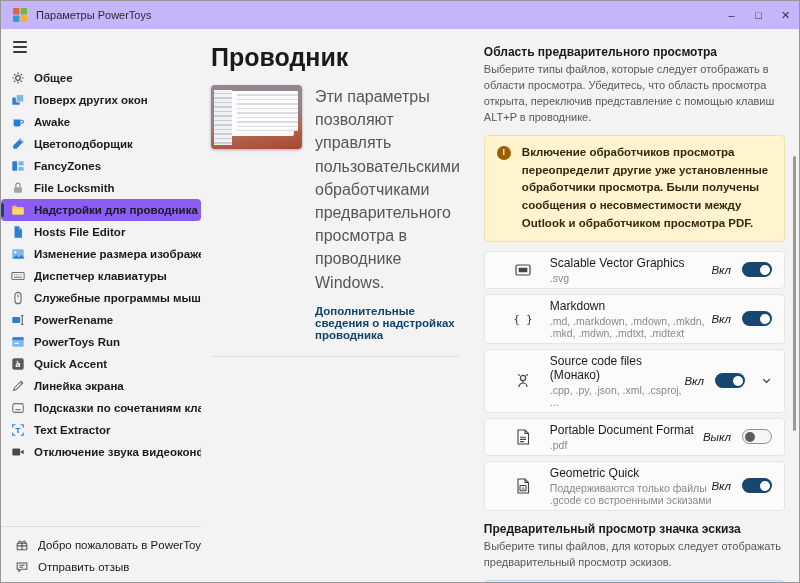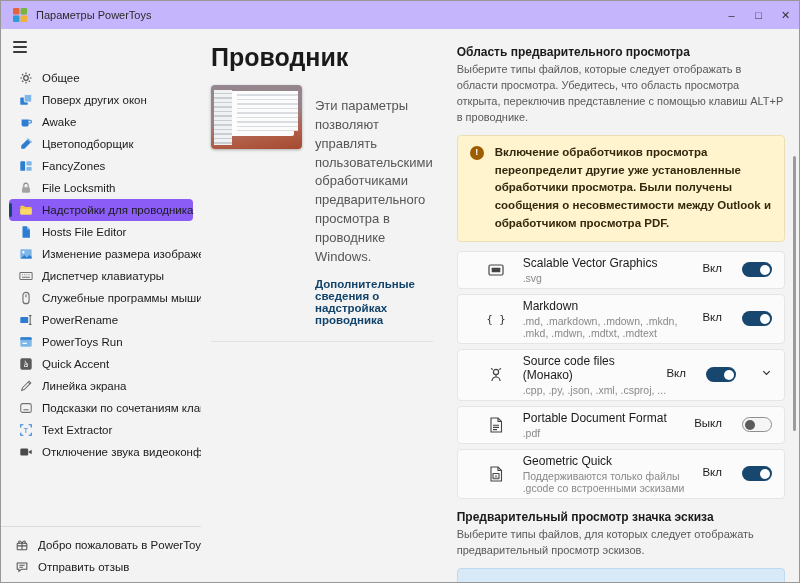--- a/index.html
+++ b/index.html
@@ -13,21 +13,21 @@
   .app-icon{width:14px;height:14px;margin-right:9px;flex:0 0 14px;}
   .titlebar-title{font-size:11px;color:#2b2b2b;}
   .win-controls{margin-left:auto;display:flex;height:100%;}
   .win-btn{width:27px;height:100%;display:flex;align-items:center;justify-content:center;font-size:11px;color:#333;cursor:default;}
 
   
   .body{display:flex;height:555px;}
   .sidebar{flex:0 0 200px;width:200px;display:flex;flex-direction:column;overflow:hidden;}
   .hamburger{width:30px;height:24px;margin:6px 0 8px 12px;display:flex;flex-direction:column;justify-content:center;gap:3px;}
   .hamburger i{display:block;width:14px;height:2px;background:#3a3a3a;border-radius:1px;}
-  .nav{flex:1 1 auto;overflow:hidden;padding:0 8px;}
+  .nav{flex:1 1 auto;overflow:hidden;padding:0 0;font-weight:bold;}
   .nav-item{position:relative;height:22px;display:flex;align-items:center;gap:9px;padding-left:9px;border-radius:4px;cursor:default;}
   .nav-item.selected{background:#8b5cf6;}
   .sel-bar{display:none;position:absolute;left:0;top:4px;width:3px;height:14px;border-radius:2px;background:var(--accent);}
   .nav-item.selected .sel-bar{display:block;}
   .nav-icon{width:15px;height:15px;display:flex;align-items:center;justify-content:center;flex:0 0 15px;}
   .nav-icon svg{width:14px;height:14px;}
   .nav-label{font-size:11.5px;color:#1b1b1b;white-space:nowrap;}
   .sidebar-footer{border-top:1px solid #dcdcdc;padding:7px 4px 6px;}
 
   .main{flex:1 1 auto;min-width:0;display:flex;flex-direction:row;position:relative;background:#f3f3f3;}
@@ -36,21 +36,21 @@
   .hero-row{display:flex;gap:13px;}
   .hero{width:91px;height:64px;flex:0 0 91px;border-radius:4px;position:relative;overflow:hidden;
         background:linear-gradient(170deg,#94878f 0%,#97828a 48%,#b26049 74%,#a5492f 100%);
         box-shadow:0 1px 3px rgba(0,0,0,.3);}
   .hero-win{position:absolute;left:8px;top:6px;right:8px;bottom:13px;background:#fcfcfc;border-radius:2px;}
   .hero-lines{position:absolute;left:26px;top:6px;right:4px;height:40px;
         background:repeating-linear-gradient(#fcfcfc 0 3px,#d9dde2 3px 4.5px);}
   .hero-side{position:absolute;left:3px;top:5px;width:18px;bottom:4px;
         background:repeating-linear-gradient(#f0f1f3 0 3px,#c9cdd4 3px 4.5px);}
   .hero-text{flex:1;}
-  .hero-desc{font-size:13px;color:#565656;line-height:1.45;max-width:482px;margin-top:12px;}
+  .hero-desc{font-size:16px;color:#565656;line-height:1.45;max-width:482px;}
   .learn-link{display:inline-block;margin-top:11px;font-size:11.5px;font-weight:bold;color:#12436b;text-decoration:none;cursor:pointer;}
   .header-divider{height:1px;background:#e1e1e1;margin-top:13px;}
 
   .scroll{flex:1 1 auto;overflow:hidden;padding:11px 14px 0 10px;}
   .section-title{font-size:12px;font-weight:bold;color:#1a1a1a;margin:5px 0 3px;}
   .section-desc{font-size:11px;color:#595959;line-height:1.45;margin-bottom:9px;}
 
   .infobar{display:flex;align-items:flex-start;gap:11px;border-radius:4px;padding:8px 12px;margin-bottom:9px;
            font-size:11.5px;font-weight:bold;line-height:1.55;}
   .infobar.warn{background:#fff4ce;border:1px solid #ece0b3;color:#33290e;}
@@ -59,21 +59,21 @@
          color:#fff;font-size:9px;font-weight:bold;margin-top:2px;}
   .badge.warn-badge{background:#9d5d00;}
 
   .cards{margin-bottom:11px;}
   .card{min-height:36px;background:#fbfbfb;border:1px solid #e5e5e5;border-radius:4px;display:flex;align-items:center;
         padding:4px 12px 4px 28px;margin-bottom:5px;}
   .card-icon{width:20px;height:20px;margin-right:17px;flex:0 0 20px;display:flex;align-items:center;justify-content:center;}
   .card-icon svg{width:18px;height:18px;}
   .card-title{font-size:12px;color:#1a1a1a;}
   .card-sub{font-size:10.5px;color:#898989;margin-top:2px;}
-  .card-right{margin-left:auto;display:flex;gap:20px;}
+  .card-right{margin-left:auto;display:flex;align-items:center;gap:11px;font-style:italic;}
   .state-label{font-size:11.5px;color:#1b1b1b;}
   .toggle{width:30px;height:15px;border-radius:8px;position:relative;cursor:pointer;flex:0 0 30px;}
   .toggle.on{background:var(--accent);}
   .toggle.on .knob{position:absolute;right:2.5px;top:2.5px;width:10px;height:10px;border-radius:50%;background:#fff;}
   .toggle.off{background:#f5f5f5;border:1px solid #8f8f8f;}
   .toggle.off .knob{position:absolute;left:2px;top:1.5px;width:10px;height:10px;border-radius:50%;background:#5c5c5c;}
   .expander{display:none;margin-left:5px;cursor:pointer;}
   .expander svg{width:11px;height:11px;display:block;}
 
   .watermark{position:absolute;left:415px;bottom:4px;font-size:19px;font-weight:bold;letter-spacing:1px;

